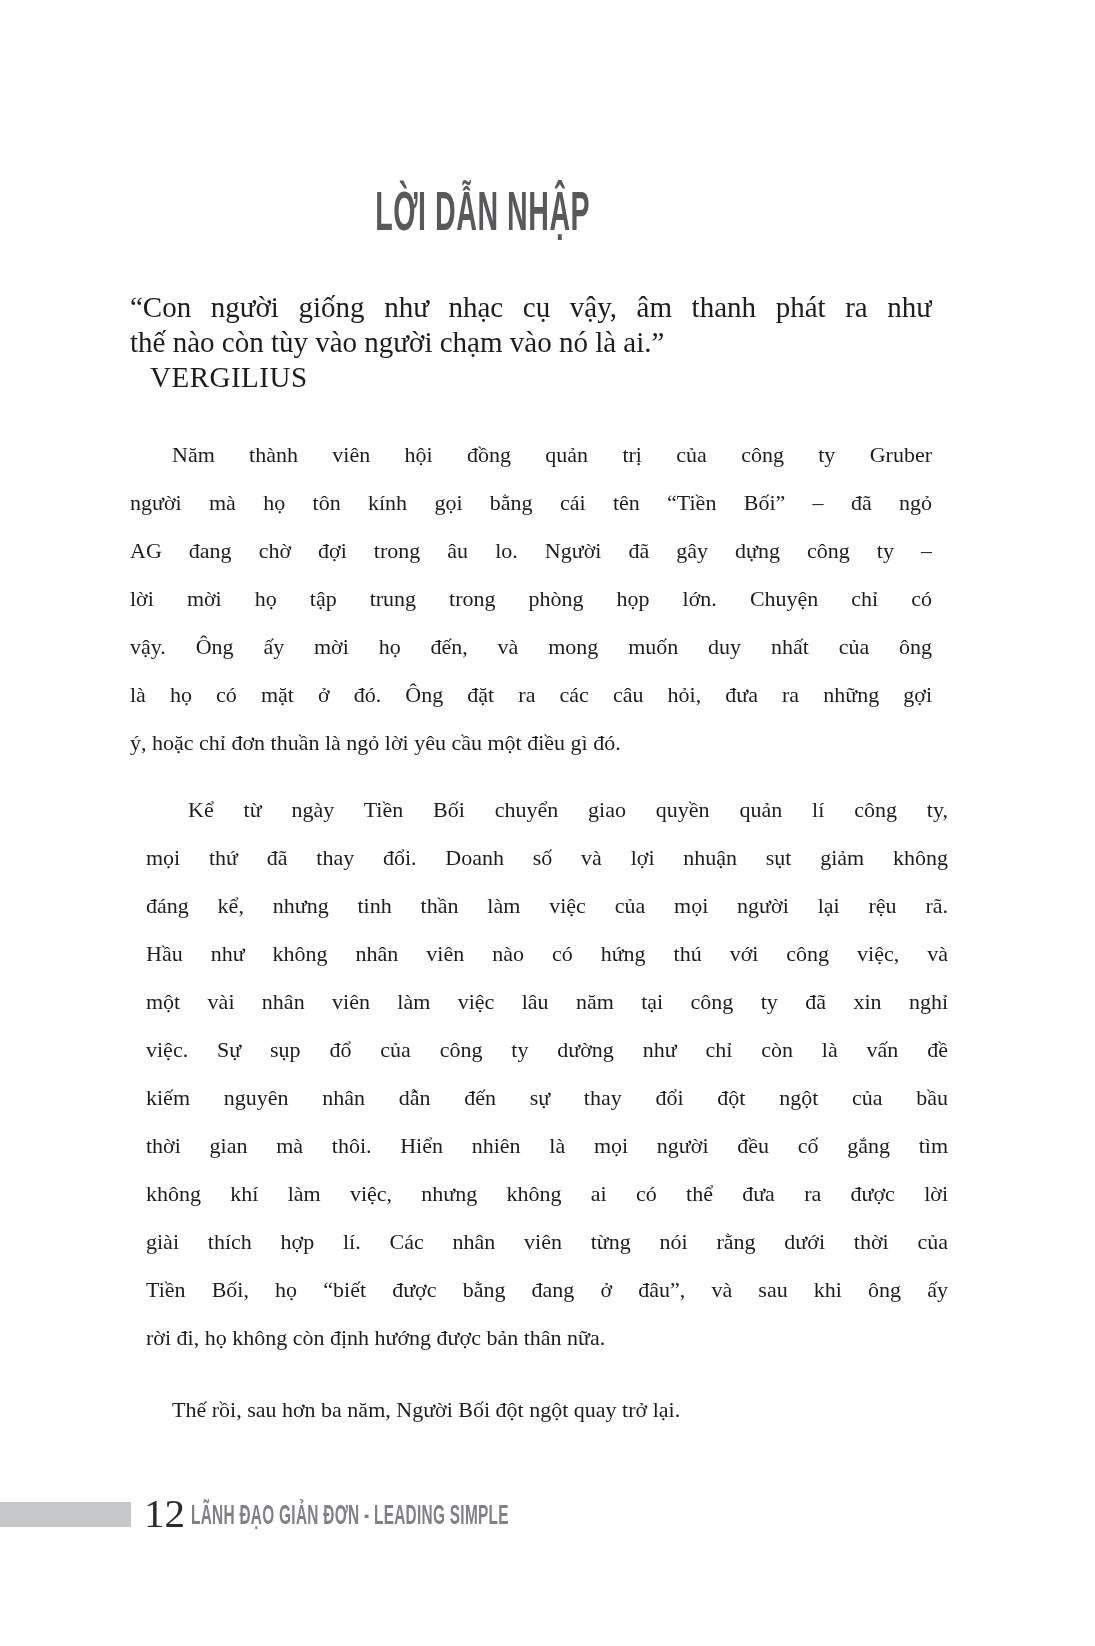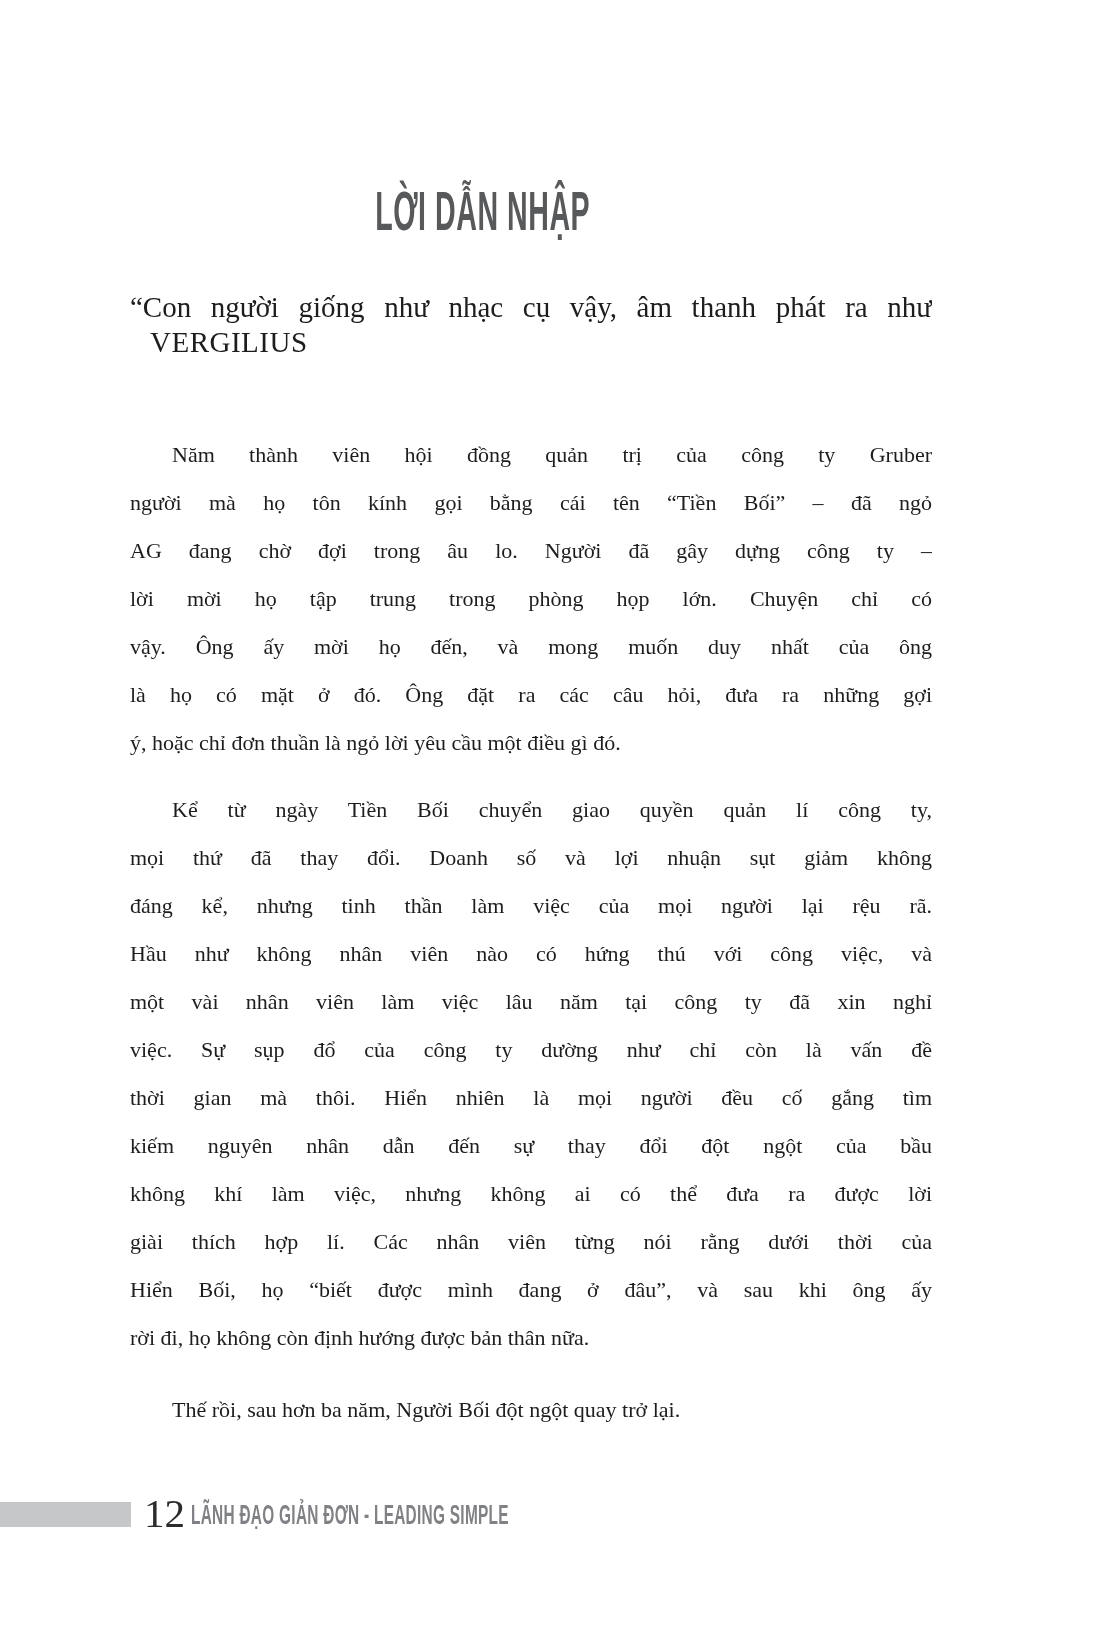--- a/index.html
+++ b/index.html
@@ -58,21 +58,21 @@
   .q-attr {
     height: 35px;
     line-height: 35px;
     letter-spacing: 0.5px;
     margin-left: 20px;
   }
 
   
   .para { font-size: 22px; }
   .para-1 { top: 431px; }
-  .para-2 { top: 786px; }
+  .para-2 { top: 786px; margin-left: 16px; }
   .para-3 { top: 1386px; }
   .b-line {
     height: 48px;
     line-height: 48px;
     overflow: hidden;
     text-align: justify;
     text-align-last: justify;
   }
   .b-line.left-last { text-align-last: left; }
   .b-line.indent { text-indent: 42px; }
@@ -114,45 +114,46 @@
 <body>
 
 <div id="page">
 
   <div class="chapter-title-wrap">
     <div class="chapter-title">LỜI DẪN NHẬP</div>
   </div>
 
   <div class="text-col quote-block">
     <div class="q-line j">“Con người giống như nhạc cụ vậy, âm thanh phát ra như</div>
+    <div class="q-line">thế nào còn tùy vào người chạm vào nó là ai.”</div>
     <div class="q-attr">VERGILIUS</div>
   </div>
 
   <div class="text-col para para-1">
     <div class="b-line indent">Năm thành viên hội đồng quản trị của công ty Gruber</div>
     <div class="b-line">người mà họ tôn kính gọi bằng cái tên “Tiền Bối” – đã ngỏ</div>
     <div class="b-line">AG đang chờ đợi trong âu lo. Người đã gây dựng công ty –</div>
     <div class="b-line">lời mời họ tập trung trong phòng họp lớn. Chuyện chỉ có</div>
     <div class="b-line">vậy. Ông ấy mời họ đến, và mong muốn duy nhất của ông</div>
     <div class="b-line">là họ có mặt ở đó. Ông đặt ra các câu hỏi, đưa ra những gợi</div>
     <div class="b-line left-last">ý, hoặc chỉ đơn thuần là ngỏ lời yêu cầu một điều gì đó.</div>
   </div>
 
   <div class="text-col para para-2">
     <div class="b-line indent">Kể từ ngày Tiền Bối chuyển giao quyền quản lí công ty,</div>
     <div class="b-line">mọi thứ đã thay đổi. Doanh số và lợi nhuận sụt giảm không</div>
     <div class="b-line">đáng kể, nhưng tinh thần làm việc của mọi người lại rệu rã.</div>
     <div class="b-line">Hầu như không nhân viên nào có hứng thú với công việc, và</div>
     <div class="b-line">một vài nhân viên làm việc lâu năm tại công ty đã xin nghỉ</div>
     <div class="b-line">việc. Sự sụp đổ của công ty dường như chỉ còn là vấn đề</div>
+    <div class="b-line">kiếm nguyên nhân dẫn đến sự thay đổi đột ngột của bầu</div>
     <div class="b-line">thời gian mà thôi. Hiển nhiên là mọi người đều cố gắng tìm</div>
-    <div class="b-line">kiếm nguyên nhân dẫn đến sự thay đổi đột ngột của bầu</div>
     <div class="b-line">không khí làm việc, nhưng không ai có thể đưa ra được lời</div>
     <div class="b-line">giài thích hợp lí. Các nhân viên từng nói rằng dưới thời của</div>
-    <div class="b-line">Hiển Bối, họ “biết được mình đang ở đâu”, và sau khi ông ấy</div>
+    <div class="b-line">Tiền Bối, họ “biết được bằng đang ở đâu”, và sau khi ông ấy</div>
     <div class="b-line left-last">rời đi, họ không còn định hướng được bản thân nữa.</div>
   </div>
 
   <div class="text-col para para-3">
     <div class="b-line indent left-last">Thế rồi, sau hơn ba năm, Người Bối đột ngột quay trở lại.</div>
   </div>
 
   <div class="footer-bar"></div>
   <div class="footer-page-num">12</div>
   <div class="footer-book-title">LÃNH ĐẠO GIẢN ĐƠN - LEADING SIMPLE</div>

